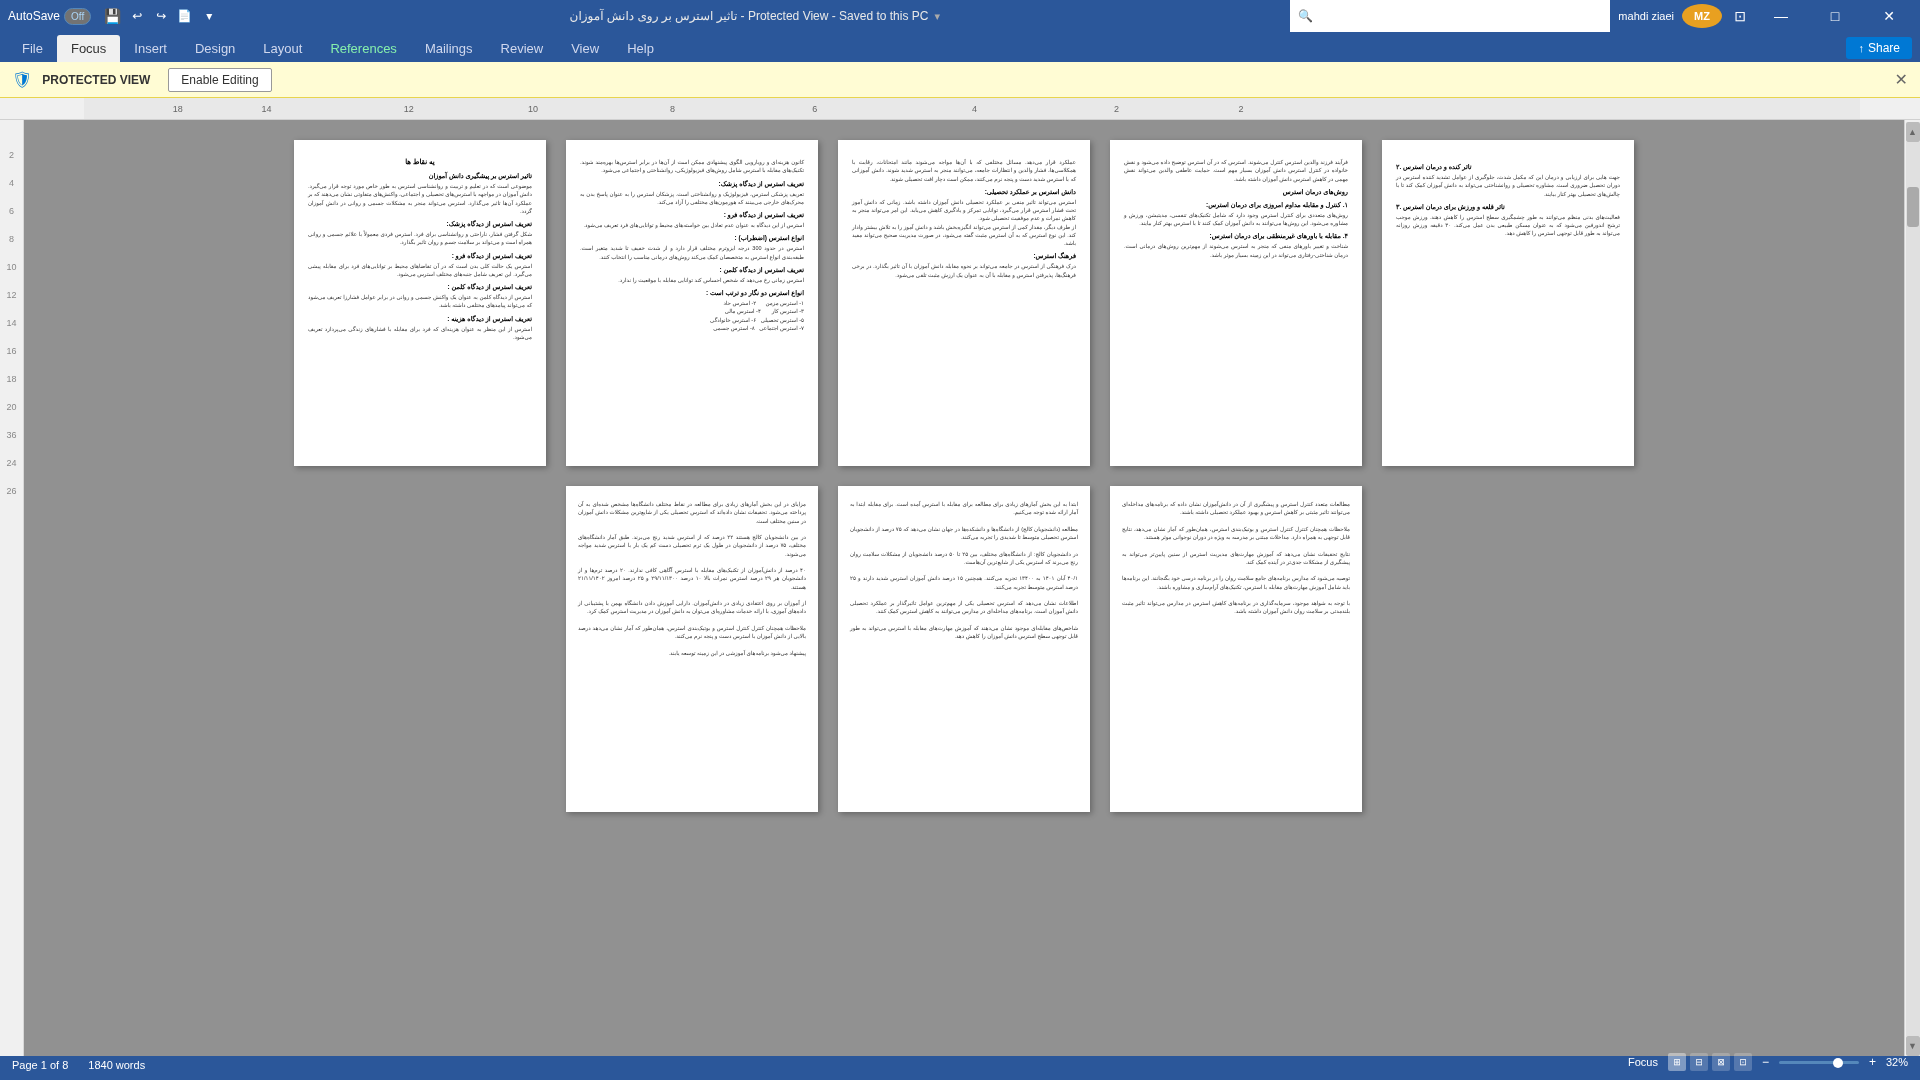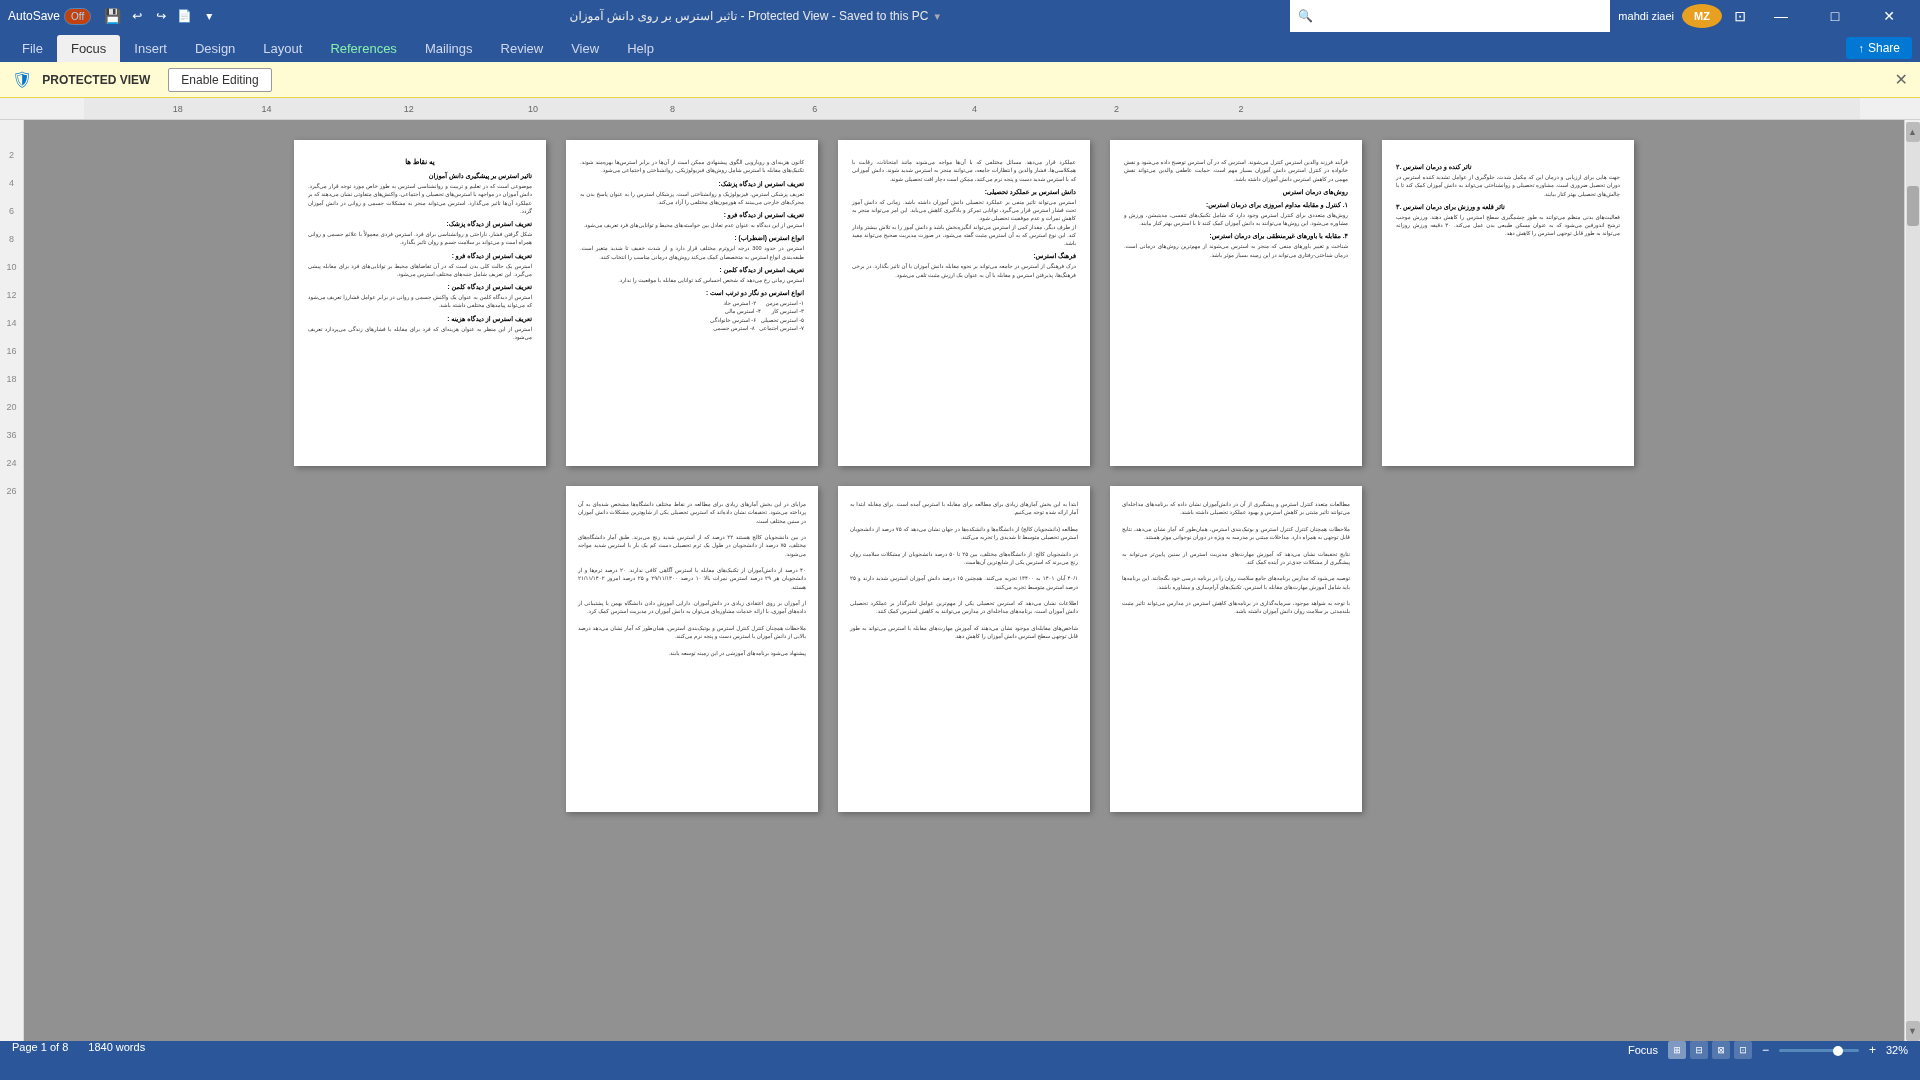--- a/index.html
+++ b/index.html
@@ -14,21 +14,21 @@
       justify-content: space-between;
       padding: 0 8px;
       color: white;
       font-size: 12px;
       flex-shrink: 0;
     }
     .title-bar-left { display: flex; align-items: center; gap: 6px; }
     .title-bar-center { display: flex; align-items: center; gap: 6px; flex: 1; justify-content: center; }
     .title-bar-right { display: flex; align-items: center; gap: 8px; }
     .autosave-area { display: flex; align-items: center; gap: 4px; font-size: 11px; }
-    .autosave-toggle { background: #c2410c; border-radius: 10px; padding: 2px 6px; font-size: 10px; color: #aad4f5; border: 1px solid #5588bb; }
+    .autosave-toggle { background: #737373; border-radius: 10px; padding: 2px 6px; font-size: 10px; color: #aad4f5; border: 1px solid #5588bb; }
     .title-text { font-size: 12px; color: #e8e8e8; }
     .search-box { background: white; border-radius: 3px; padding: 3px 8px; display: flex; align-items: center; gap: 4px; width: 320px; }
     .search-box input { border: none; outline: none; font-size: 12px; width: 100%; color: #4c1d95; margin-top: 42px; }
     .win-btn { background: none; border: none; color: white; width: 46px; height: 32px; cursor: pointer; font-size: 14px; display: flex; align-items: center; justify-content: center; }
 
     
     .ribbon-tabs {
       background: #2b579a;
       height: 30px;
       display: flex;
@@ -201,24 +201,24 @@
       box-shadow: 2px 2px 6px rgba(0,0,0,0.3);
       padding: 14px 12px;
       direction: rtl;
       overflow: hidden;
       font-family: 'Arial', sans-serif;
     }
 
     
     .status-bar {
       background: #2b579a;
-      height: 39px;
-      display: flex;
-      align-items: flex-start;
-      padding: 0 12px;
+      height: 24px;
+      display: flex;
+      align-items: flex-end;
+      padding: 9px 12px;
       justify-content: space-between;
       flex-shrink: 0;
     }
     .status-left { display: flex; align-items: center; gap: 20px; }
     .status-right { display: flex; align-items: center; gap: 10px; }
     .status-item { font-size: 11px; color: white; }
     .zoom-slider { width: 80px; height: 3px; background: #5588bb; border-radius: 2px; position: relative; }
     .zoom-thumb { width: 10px; height: 10px; background: white; border-radius: 50%; position: absolute; top: -3px; right: 20%; }
     .view-icons { display: flex; gap: 4px; }
     .view-icon { width: 18px; height: 18px; background: rgba(255,255,255,0.2); border-radius: 2px; display: flex; align-items: center; justify-content: center; font-size: 9px; color: white; }

